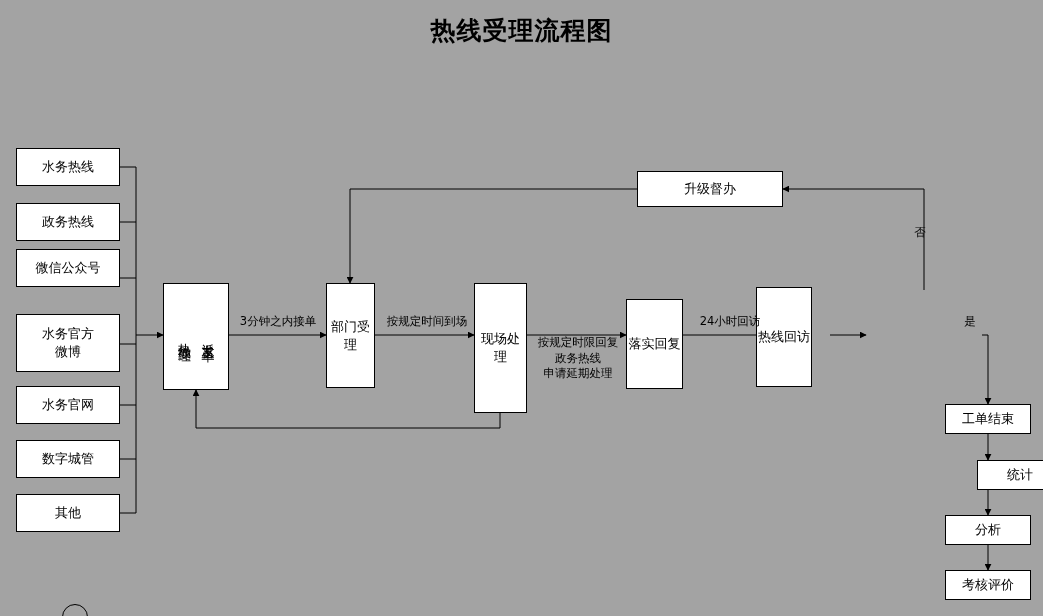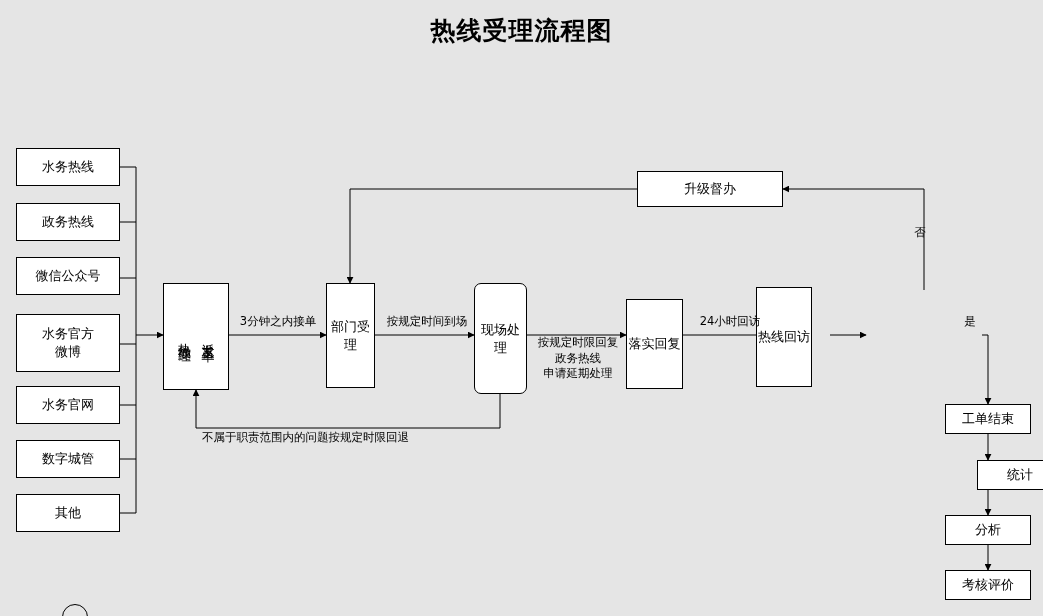--- a/index.html
+++ b/index.html
@@ -4,21 +4,21 @@
 <style>
   html, body {
     margin: 0;
     padding: 0;
     background: #ffffff;
   }
   #canvas {
     position: relative;
     width: 1043px;
     height: 616px;
-    background: #e5e5e5;
+    background: #a3a3a3;
     font-family: "DejaVu Sans", "Liberation Sans", sans-serif;
     overflow: hidden;
   }
   .title {
     position: absolute;
     left: 0;
     top: 14px;
     width: 1043px;
     text-align: center;
     font-size: 25px;
@@ -147,21 +147,21 @@
       <line x1="196" y1="428" x2="196" y2="390" marker-end="url(#arrow)"></line>
     </g>
   </svg>
 
   <div class="node src-col" style="left:16px; top:148px; width:104px; height:38px;">
     <span>水务热线</span>
   </div>
   <div class="node src-col" style="left:16px; top:203px; width:104px; height:38px;">
     <span>政务热线</span>
   </div>
-  <div class="node src-col" style="left:16px; top:257px; width:104px; height:38px;">
+  <div class="node src-col" style="left:16px; top:249px; width:104px; height:38px;">
     <span>微信公众号</span>
   </div>
   <div class="node src-col" style="left:16px; top:386px; width:104px; height:38px;">
     <span>水务官网</span>
   </div>
   <div class="node src-col" style="left:16px; top:314px; width:104px; height:58px; white-space:pre-line;">
     <span style="white-space:pre-line;">水务官方
 微博</span>
   </div>
   <div class="node src-col" style="left:16px; top:440px; width:104px; height:38px;">
@@ -173,21 +173,21 @@
 
   <div class="node" style="left:163px; top:283px; width:66px; height:107px; padding:0;">
     <span class="vert" style="font-size:13px; writing-mode:vertical-rl; text-orientation:upright; letter-spacing:2px; margin-right:3px;">热线受理</span>
     <span class="vert" style="font-size:13px; writing-mode:vertical-rl; text-orientation:upright; letter-spacing:2px; margin-left:3px;">派发工单</span>
   </div>
 
   <div class="node" style="left:326px; top:283px; width:49px; height:105px;">
     <span class="vert">部门受理</span>
   </div>
 
-  <div class="node" style="left:474px; top:283px; width:53px; height:111px;border-radius:7px;">
+  <div class="node" style="left:474px; top:283px; width:53px; height:130px;">
     <span class="vert">现场处理</span>
   </div>
 
   <div class="node" style="left:626px; top:299px; width:57px; height:90px;">
     <span class="vert">落实回复</span>
   </div>
 
   <div class="node" style="left:756px; top:287px; width:56px; height:100px;">
     <span class="vert">热线回访</span>
   </div>
@@ -211,16 +211,15 @@
   </div>
 
   <div class="label" style="left:230px; top:314px; width:96px;">3分钟之内接单</div>
   <div class="label" style="left:379px; top:314px; width:96px;">按规定时间到场</div>
   <div class="label" style="left:529px; top:335px; width:98px;">按规定时限回复
 政务热线
 申请延期处理</div>
   <div class="label" style="left:688px; top:314px; width:84px;">24小时回访</div>
   <div class="label" style="left:960px; top:314px; width:20px;">是</div>
   <div class="label" style="left:910px; top:225px; width:20px;">否</div>
-  <div class="label" style="left:202px; top:430px; width:300px; text-align:left;">不属于职责范围内的问题按规定时限回退</div>
 
   <div class="partial"></div>
 </div>
 
 </body></html>

